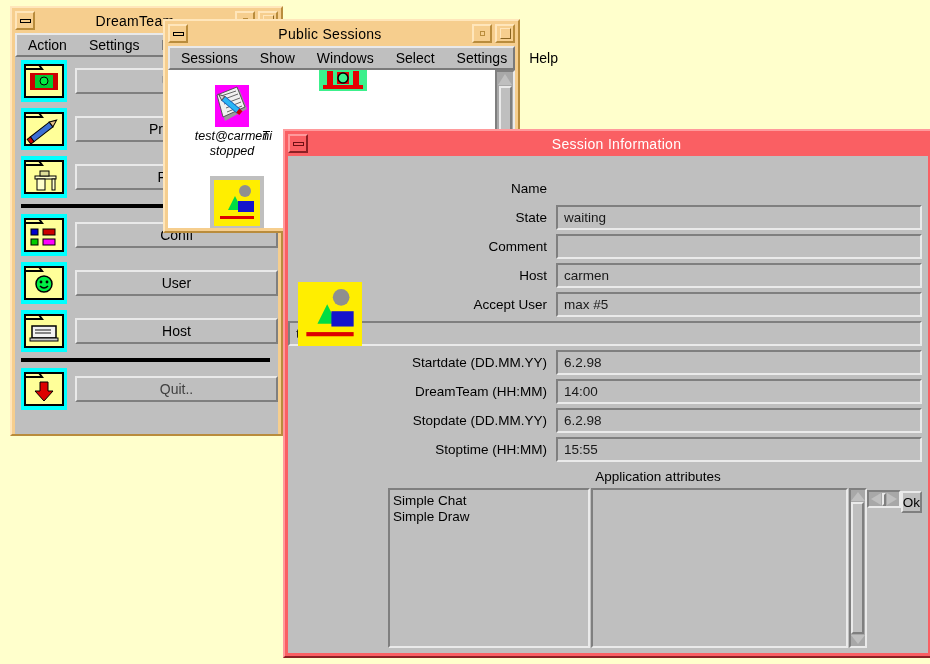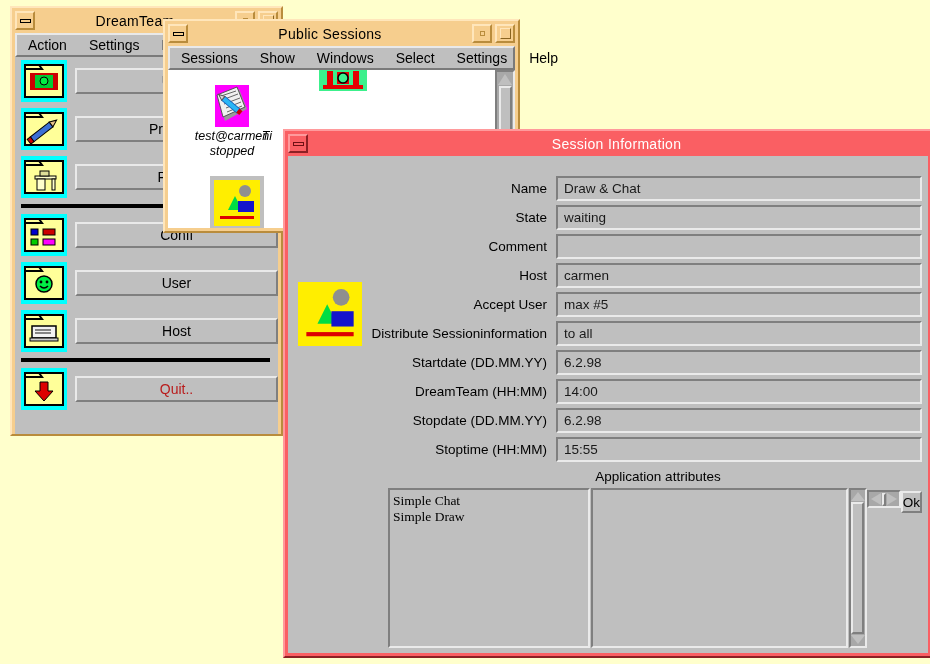--- a/index.html
+++ b/index.html
@@ -70,21 +70,21 @@
   .dtbody{background:#bfbfbf;box-sizing:border-box;}
   .dtrow{display:flex;align-items:center;height:48px;padding-left:6px;}
   .dticon{width:46px;height:42px;flex:none;margin-right:8px;}
   .dtbtn{
     flex:1;height:26px;background:#bfbfbf;box-sizing:border-box;
     border-top:2px solid #e9e9e9;border-left:2px solid #e9e9e9;
     border-right:2px solid #7f7f7f;border-bottom:2px solid #7f7f7f;
     display:flex;align-items:center;justify-content:center;
     font-size:14px;color:#000;overflow:hidden;white-space:nowrap;
   }
-  .dtbtn.disabled{color:#b91c1c;}
+  .dtbtn.disabled{color:#404040;}
   .sep{height:4px;background:#000;margin:3px 8px 3px 6px;}
 
   
   .canvas{background:#fff;position:relative;overflow:hidden;}
   .sessitem{position:absolute;text-align:center;width:96px;}
   .sesslabel{
     font-size:12.5px;font-style:italic;color:#000;line-height:15px;
     font-family:"Liberation Sans",sans-serif;
   }
   .sesslabel span{background:transparent;}
@@ -103,21 +103,21 @@
     border-right:2px solid #eaeaea;border-bottom:2px solid #eaeaea;
     display:flex;align-items:center;padding-left:6px;
     font-size:13.5px;color:#1a1a1a;
   }
   .colhead{display:flex;margin-top:5px;}
   .colhead div{font-size:13.5px;text-align:center;}
   .listbox{
     background:#bfbfbf;box-sizing:border-box;
     border-top:2px solid #7f7f7f;border-left:2px solid #7f7f7f;
     border-right:2px solid #eaeaea;border-bottom:2px solid #eaeaea;
-    padding:3px 0 0 3px;overflow:hidden;font-family:Liberation Serif, serif;
+    padding:3px 0 0 3px;overflow:hidden;
   }
   .litem{font-size:13.5px;line-height:16px;color:#000;white-space:nowrap;}
   .okbtn{
     background:#bfbfbf;box-sizing:border-box;
     border-top:2px solid #eaeaea;border-left:2px solid #eaeaea;
     border-right:2px solid #7f7f7f;border-bottom:2px solid #7f7f7f;
     display:flex;align-items:center;justify-content:center;
     font-size:13.5px;color:#000;
   }
 
@@ -400,40 +400,38 @@
           <rect x="0" y="0" width="46" height="46" fill="#ffee00"></rect>
           <circle cx="31" cy="11" r="6" fill="#8f8f8f"></circle>
           <polygon points="14,30 21,16 28,30" fill="#00dd44"></polygon>
           <rect x="24" y="21" width="16" height="11" fill="#1414cc"></rect>
           <rect x="6" y="36" width="34" height="3" fill="#dd0000"></rect>
         </svg>
       </div>
 
       <div class="frow">
         <div class="flabel">Name</div>
-        <div class="ffield">Draw &amp; Chat</div>
       </div>
       <div class="frow">
         <div class="flabel">State</div>
         <div class="ffield">waiting</div>
       </div>
       <div class="frow">
         <div class="flabel">Comment</div>
         <div class="ffield"></div>
       </div>
       <div class="frow">
         <div class="flabel">Host</div>
         <div class="ffield">carmen</div>
       </div>
       <div class="frow">
         <div class="flabel">Accept User</div>
         <div class="ffield">max #5</div>
       </div>
       <div class="frow">
-        <div class="flabel">Distribute Sessioninformation</div>
         <div class="ffield">to all</div>
       </div>
       <div class="frow">
         <div class="flabel">Startdate (DD.MM.YY)</div>
         <div class="ffield">6.2.98</div>
       </div>
       <div class="frow">
         <div class="flabel">DreamTeam (HH:MM)</div>
         <div class="ffield">14:00</div>
       </div>

